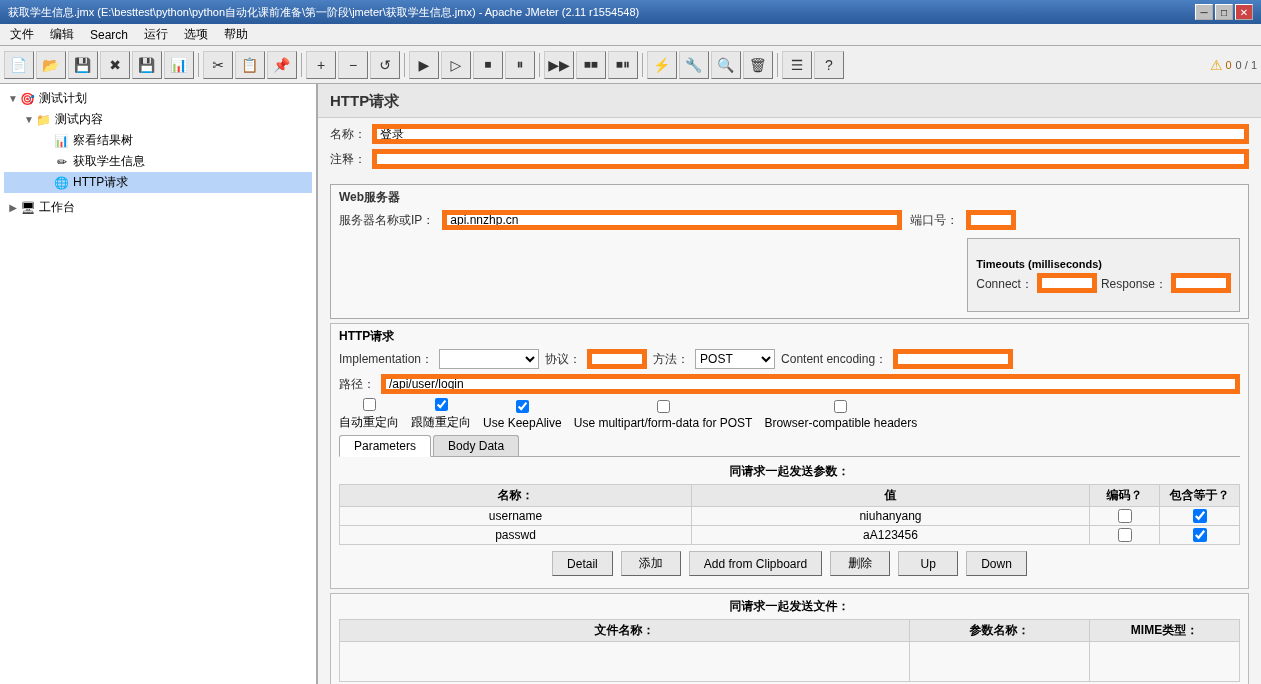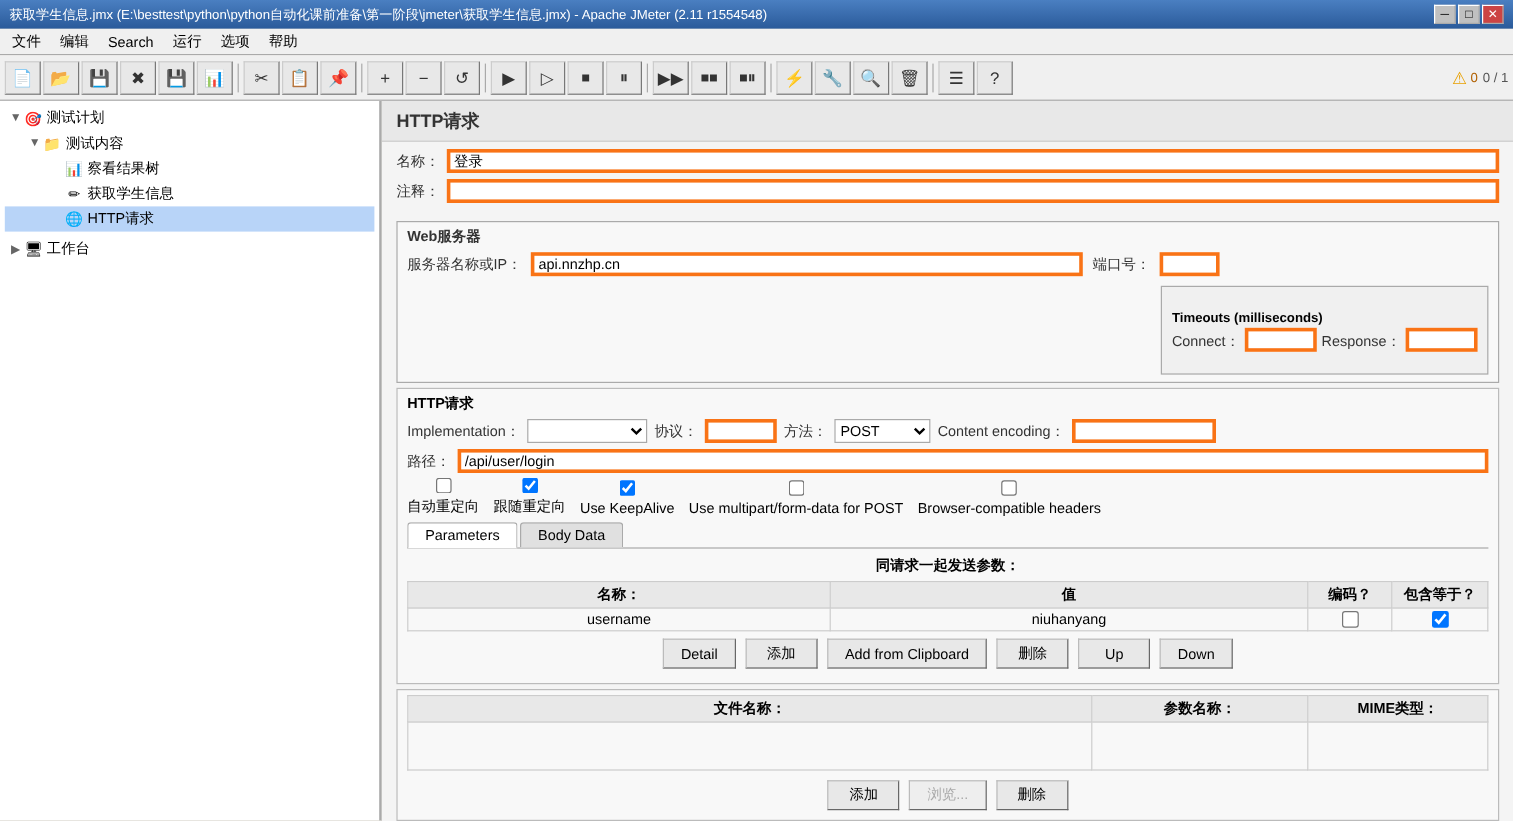--- a/index.html
+++ b/index.html
@@ -124,21 +124,21 @@
       gap: 6px;
     }
 
     .form-label {
       font-size: 12px;
       color: #333;
       white-space: nowrap;
     }
 
     .form-input {
-      border: 3px solid #f97316;
+      border: 5px solid #f97316;
       background: white;
       padding: 1px 3px;
       font-size: 12px;
       height: 20px;
     }
 
     .form-input-full {
       flex: 1;
     }
 
@@ -505,35 +505,50 @@
                   <div class="checkbox-cell">
                     <input type="checkbox" style="">
                   </div>
                 </td>
               <td class="center">
                   <div class="checkbox-cell">
                     <input type="checkbox" checked="" style="">
                   </div>
                 </td>
             </tr>
+            <tr>
+              <td>passwd</td>
+              <td>aA123456</td>
+              <td class="center">
+                  <div class="checkbox-cell">
+                    <input type="checkbox" style="">
+                  </div>
+                </td>
+              <td class="center">
+                  <div class="checkbox-cell">
+                    <input type="checkbox" checked="" style="">
+                  </div>
+                </td>
+            </tr>
           </tbody>
         </table>
 
         <div class="btn-row">
           <button class="btn">Detail</button>
           <button class="btn">添加</button>
           <button class="btn">Add from Clipboard</button>
           <button class="btn">删除</button>
           <button class="btn">Up</button>
           <button class="btn">Down</button>
         </div>
       </div>
     </div>
 
     <div class="file-section">
+      <div style="text-align:center; font-size:12px; font-weight:bold; margin-bottom:4px;">同请求一起发送文件：</div>
       <table class="file-table">
         <thead>
           <tr>
             <th>文件名称：</th>
             <th style="width:180px;">参数名称：</th>
             <th style="width:150px;">MIME类型：</th>
           </tr>
         </thead>
         <tbody>
           <tr>

